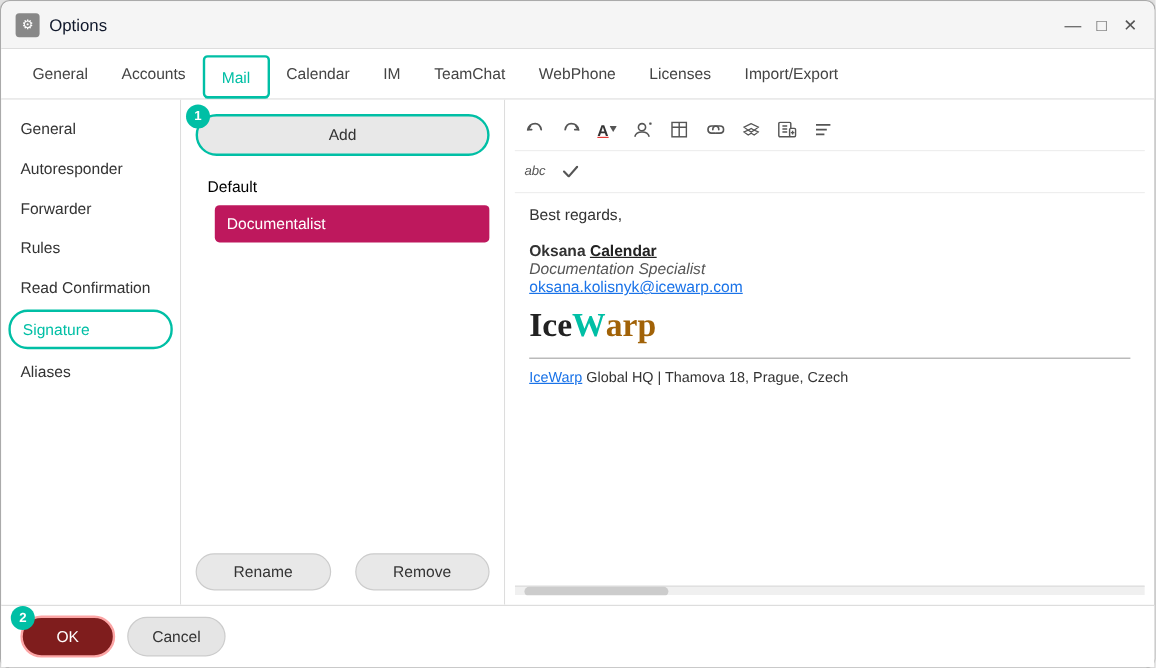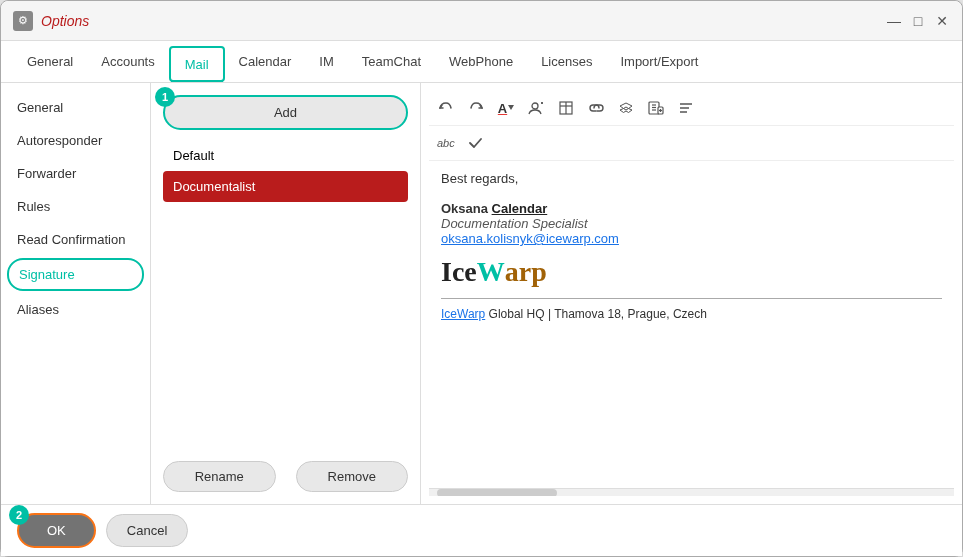--- a/index.html
+++ b/index.html
@@ -32,23 +32,22 @@
       margin-right: 8px;
       background: #888;
       border-radius: 3px;
       display: flex; align-items: center; justify-content: center;
       color: white; font-size: 11px;
     }
 
     .title-bar-title {
       font-size: 14px;
       font-weight: 400;
-      color: #b91c1c;
-      flex: 1;
-      font-style: italic;
+      color: #0f172a;
+      flex: 1;
     }
 
     .title-bar-controls {
       display: flex;
       gap: 8px;
       align-items: center;
     }
 
     .title-btn {
       width: 16px; height: 16px;
@@ -174,21 +173,21 @@
       flex: 1;
       overflow-y: auto;
     }
 
     .sig-item {
       padding: 8px 10px;
       cursor: pointer;
       border-radius: 4px;
       font-size: 13px;
     }
-    .sig-item.selected { background: #b91c1c; color: white; }
+    .sig-item.selected { background: #be185d; color: white; margin-left: 16px; }
 
     .center-panel-footer {
       display: flex;
       gap: 20px;
       margin-top: 10px;
     }
 
     .footer-btn {
       flex: 1;
       padding: 7px;
@@ -288,23 +287,23 @@
       border-radius: 50%;
       display: flex;
       align-items: center;
       justify-content: center;
       font-size: 11px;
       font-weight: bold;
     }
 
     .ok-btn {
       padding: 8px 28px;
-      background: #737373;
+      background: #7f1d1d;
       color: white;
-      border: 2px solid #f97316;
+      border: 2px solid #fca5a5;
       border-radius: 20px;
       cursor: pointer;
       font-size: 13px;
       font-weight: 500;
     }
 
     .cancel-btn {
       padding: 8px 20px;
       background: #e5e5e5;
       color: #333;

